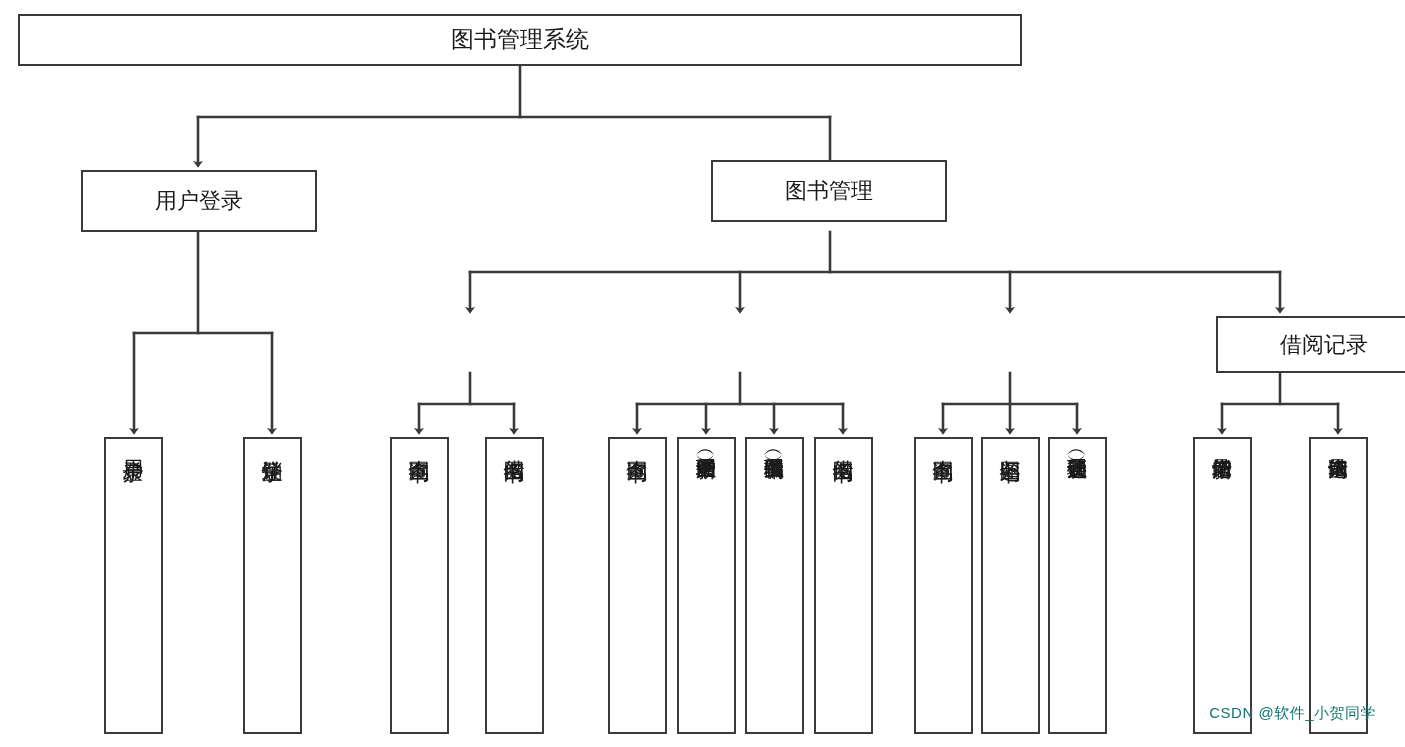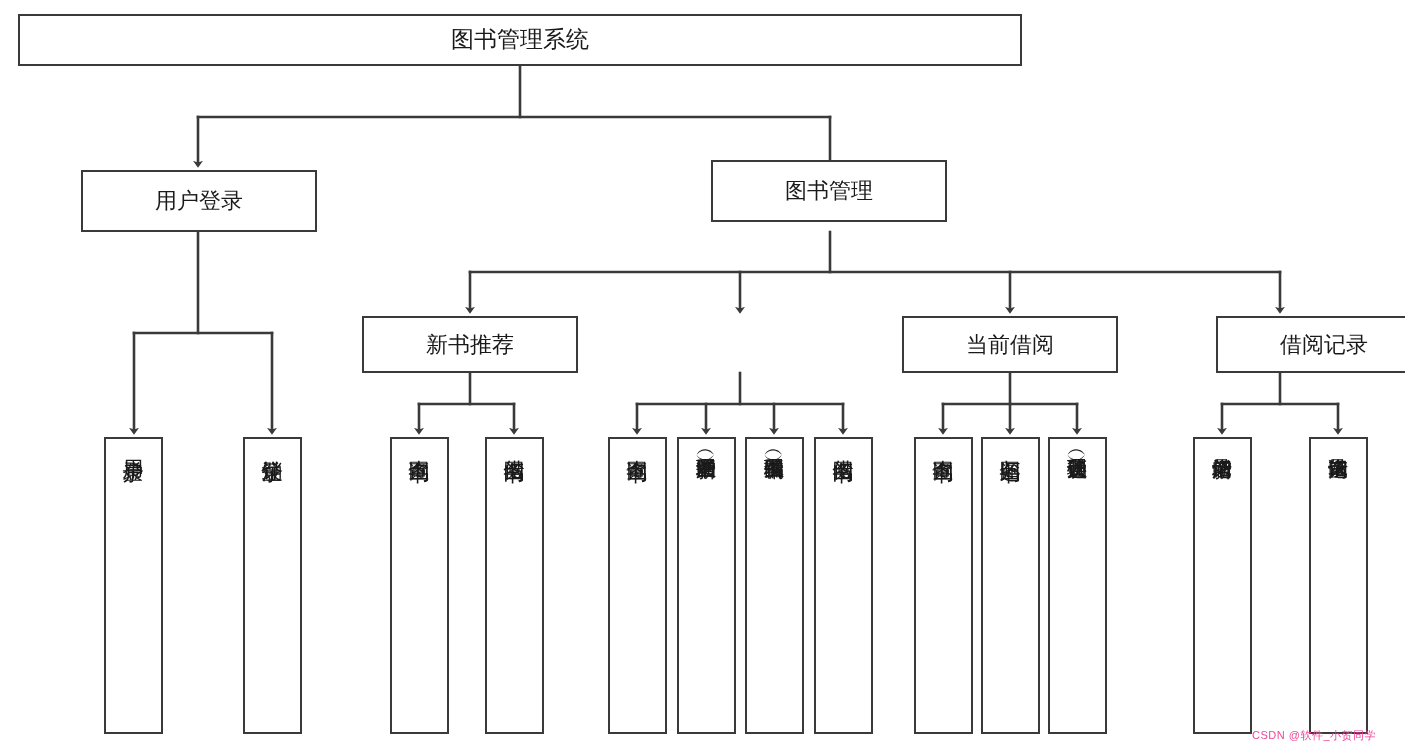--- a/index.html
+++ b/index.html
@@ -62,23 +62,23 @@
     letter-spacing: 1px;
     line-height: 1;
   }
   .node-box.vertical.tall-text .node-label {
     font-size: 20px;
     letter-spacing: 0px;
   }
   .watermark {
     position: absolute;
     right: 12px;
-    bottom: 4px;
-    font-size: 11px;
-    color: #ec4899;
+    bottom: 24px;
+    font-size: 15px;
+    color: #0f766e;
     font-family: "Liberation Sans", "DejaVu Sans", sans-serif;
     letter-spacing: 0.5px;
     white-space: nowrap;
     pointer-events: none;
   }
 </style>
 </head>
 <body>
 
 <div id="diagram-root">
@@ -142,28 +142,22 @@
   </div>
 
   <div class="node-box horizontal" style="left:81px; top:170px; width:236px; height:62px;">
     <span class="node-label">用户登录</span>
   </div>
 
   <div class="node-box horizontal" style="left:711px; top:160px; width:236px; height:62px;">
     <span class="node-label">图书管理</span>
   </div>
 
-  <div class="node-box horizontal" style="left:362px; top:316px; width:216px; height:57px;">
-    <span class="node-label">新书推荐</span>
-  </div>
-
-
-  <div class="node-box horizontal" style="left:902px; top:316px; width:216px; height:57px;">
-    <span class="node-label">当前借阅</span>
-  </div>
+
+
 
   <div class="node-box horizontal" style="left:1216px; top:316px; width:216px; height:57px;">
     <span class="node-label">借阅记录</span>
   </div>
 
   <div class="node-box vertical" style="left:104px; top:437px; width:59px; height:297px;">
     <span class="node-label">用户登录</span>
   </div>
 
   <div class="node-box vertical" style="left:243px; top:437px; width:59px; height:297px;">

